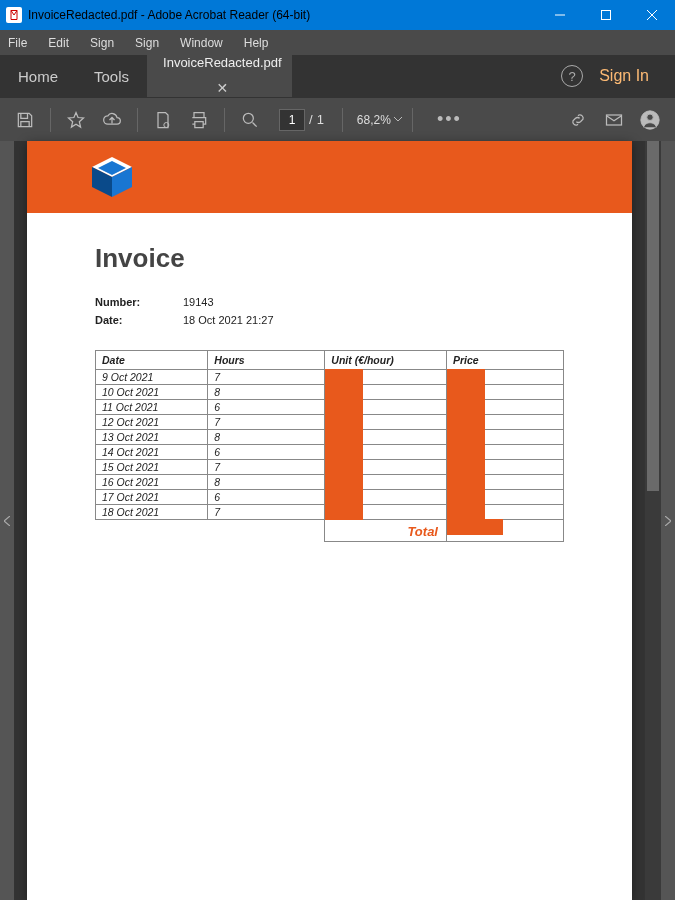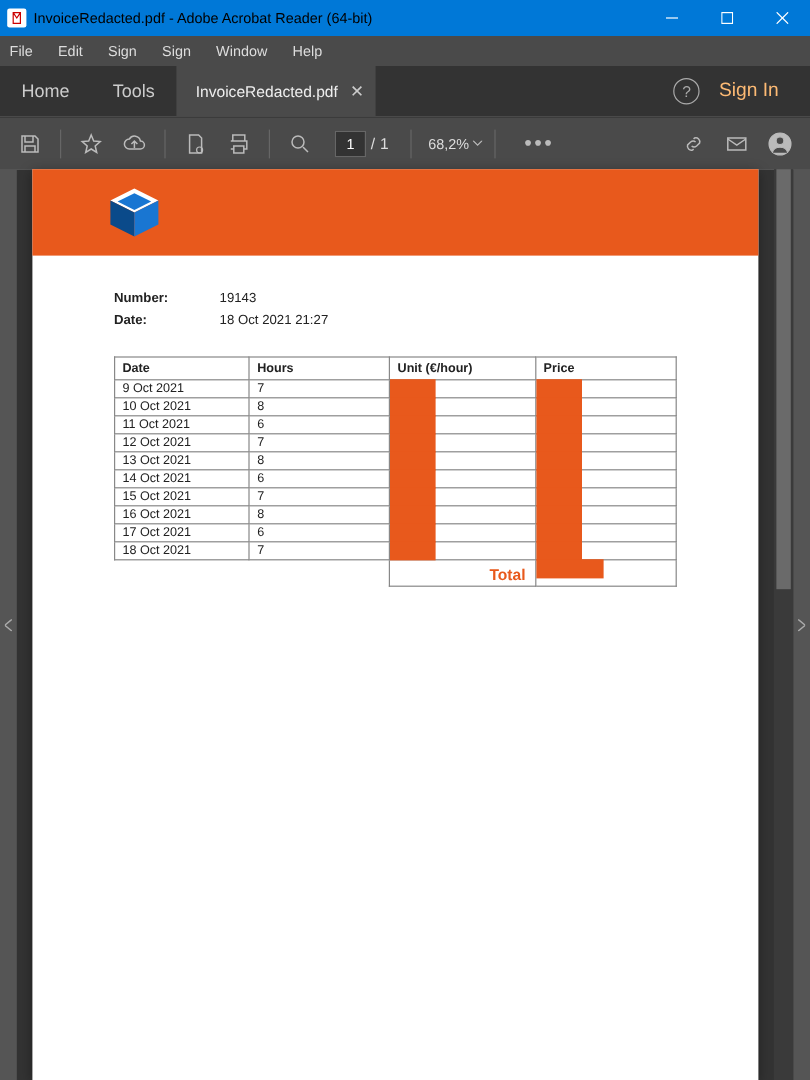--- a/index.html
+++ b/index.html
@@ -8,21 +8,21 @@
 .titlebar .app-icon{width:16px;height:16px;background:#fff;margin-right:6px;display:flex;align-items:center;justify-content:center;border-radius:2px;}
 .titlebar .app-icon svg{width:12px;height:12px;}
 .titlebar .title-text{flex:1;}
 .win-controls{display:flex;height:100%;}
 .win-btn{width:46px;height:100%;display:flex;align-items:center;justify-content:center;color:#fff;}
 .win-btn svg{stroke:#fff;}
 .menubar{height:25px;background:#4A4A4A;display:flex;align-items:center;padding-left:8px;gap:21px;color:#ddd;font-size:12px;}
 .menubar span{cursor:default;}
 .maintabs{height:42px;background:#333333;display:flex;align-items:stretch;color:#ddd;}
 .maintab{display:flex;align-items:center;padding:0 18px;font-size:15px;color:#ccc;}
-.doc-tab{background:#4A4A4A;display:flex;align-items:center;padding:0 10px 0 16px;font-size:13px;color:#eee;gap:10px;}
+.doc-tab{background:#4A4A4A;display:flex;align-items:center;padding:0 10px 0 16px;font-size:13px;color:#eee;gap:10px;flex-direction:column;}
 .doc-close{font-size:14px;color:#ccc;}
 .maintabs .spacer{flex:1;}
 .help-circle{width:22px;height:22px;border:1.5px solid #aaa;border-radius:50%;display:flex;align-items:center;justify-content:center;font-size:13px;color:#aaa;margin-right:16px;align-self:center;}
 .signin{color:#fdba74;font-size:16px;font-weight:400;margin-right:26px;align-self:center;}
 .toolbar{height:44px;background:#4A4A4A;border-top:1px solid #333;display:flex;align-items:center;padding:0 10px;gap:6px;color:#bbb;}
 .tb-icon{width:30px;height:30px;display:flex;align-items:center;justify-content:center;}
 .tb-sep{width:1px;height:24px;background:#666;margin:0 4px;}
 .tb-icon svg{stroke:#bbb;fill:none;}
 .page-indicator{display:flex;align-items:center;gap:4px;font-size:13px;color:#ddd;margin:0 8px;}
 .page-current{width:26px;height:22px;background:#333;border:1px solid #666;text-align:center;color:#fff;font-size:12px;line-height:20px;}
@@ -38,21 +38,21 @@
 .page{width:605px;background:#fff;box-shadow:0 2px 10px rgba(0,0,0,.4);}
 .banner{height:72px;background:#E8591C;display:flex;align-items:center;padding-left:60px;gap:16px;}
 .logo-cube{width:50px;height:50px;}
 .brand{color:#fff;font-size:24px;font-weight:700;}
 .doc-body{padding:30px 68px 40px;}
 .h1{font-size:26px;color:#444;font-weight:600;margin-bottom:22px;}
 .meta{font-size:11px;color:#333;margin-bottom:6px;display:flex;}
 .meta .label{width:88px;font-weight:700;color:#222;}
 .meta .val{color:#222;}
 table.inv{width:100%;border-collapse:collapse;margin-top:24px;font-size:10.5px;color:#222;}
-table.inv th,table.inv td{border:1px solid #888;padding:1px 6px;text-align:left;height:15px;}
+table.inv th,table.inv td{border:1px solid #888;padding:1px 6px;text-align:left;height:15px;font-style:italic;}
 table.inv th{font-weight:700;padding:3px 6px;}
 .col-date{width:24%;}
 .col-hours{width:25%;}
 .col-unit{width:26%;}
 .col-price{width:25%;}
 .redact-cell{position:relative;padding:0!important;}
 .redact-block{position:absolute;inset:0;background:#E8591C;margin:-1px 0;}
 .redact-first{width:38px;left:0;right:auto;}
 .total-row td{border:none;}
 .total-label{text-align:right!important;font-weight:700;color:#E8591C;font-size:13px;padding-right:8px!important;padding-top:3px!important;}
@@ -191,20 +191,21 @@
     <div class="page">
       <div class="banner">
         <svg class="logo-cube" viewBox="0 0 100 100">
           <path d="M50 10 L90 30 L50 50 L10 30 Z" fill="#fff"></path>
           <path d="M10 30 L50 50 L50 90 L10 70 Z" fill="#0a4a8a"></path>
           <path d="M90 30 L50 50 L50 90 L90 70 Z" fill="#1976d2"></path>
           <path d="M50 18 L78 32 L50 46 L22 32 Z" fill="#1976d2"></path>
         </svg>
       </div>
       <div class="doc-body">
+        <div class="h1">Invoice</div>
         <div class="meta">
           <span class="label">Number:</span>
           <span class="val">19143</span>
         </div>
         <div class="meta">
           <span class="label">Date:</span>
           <span class="val">18 Oct 2021 21:27</span>
         </div>
         <table class="inv">
           <thead>

